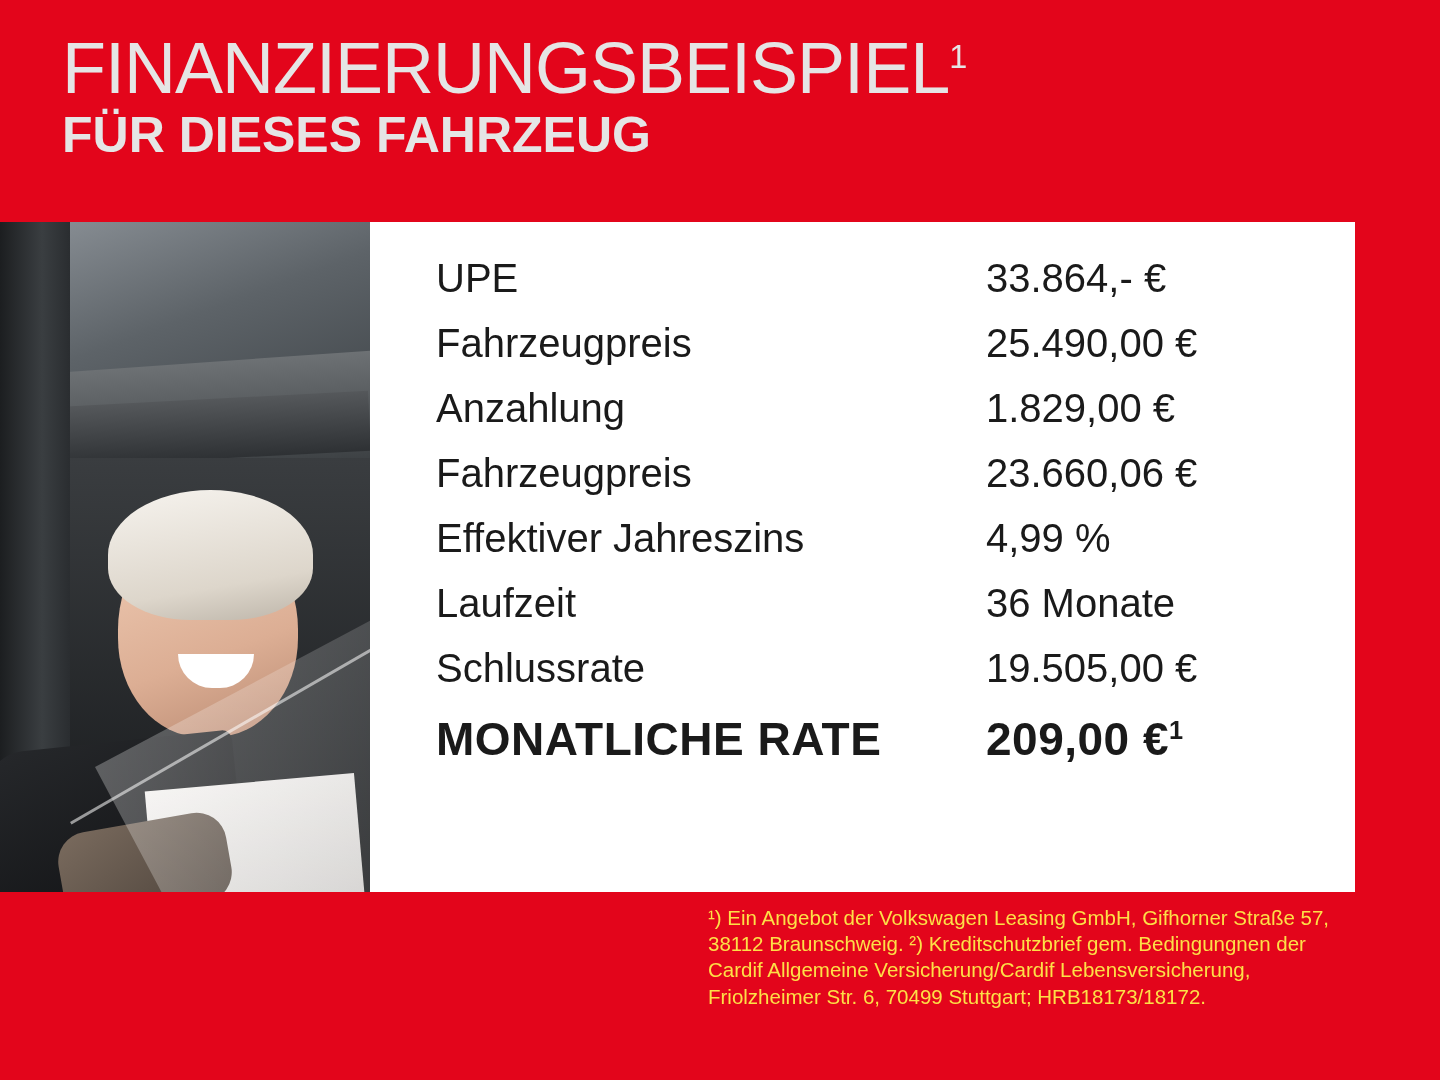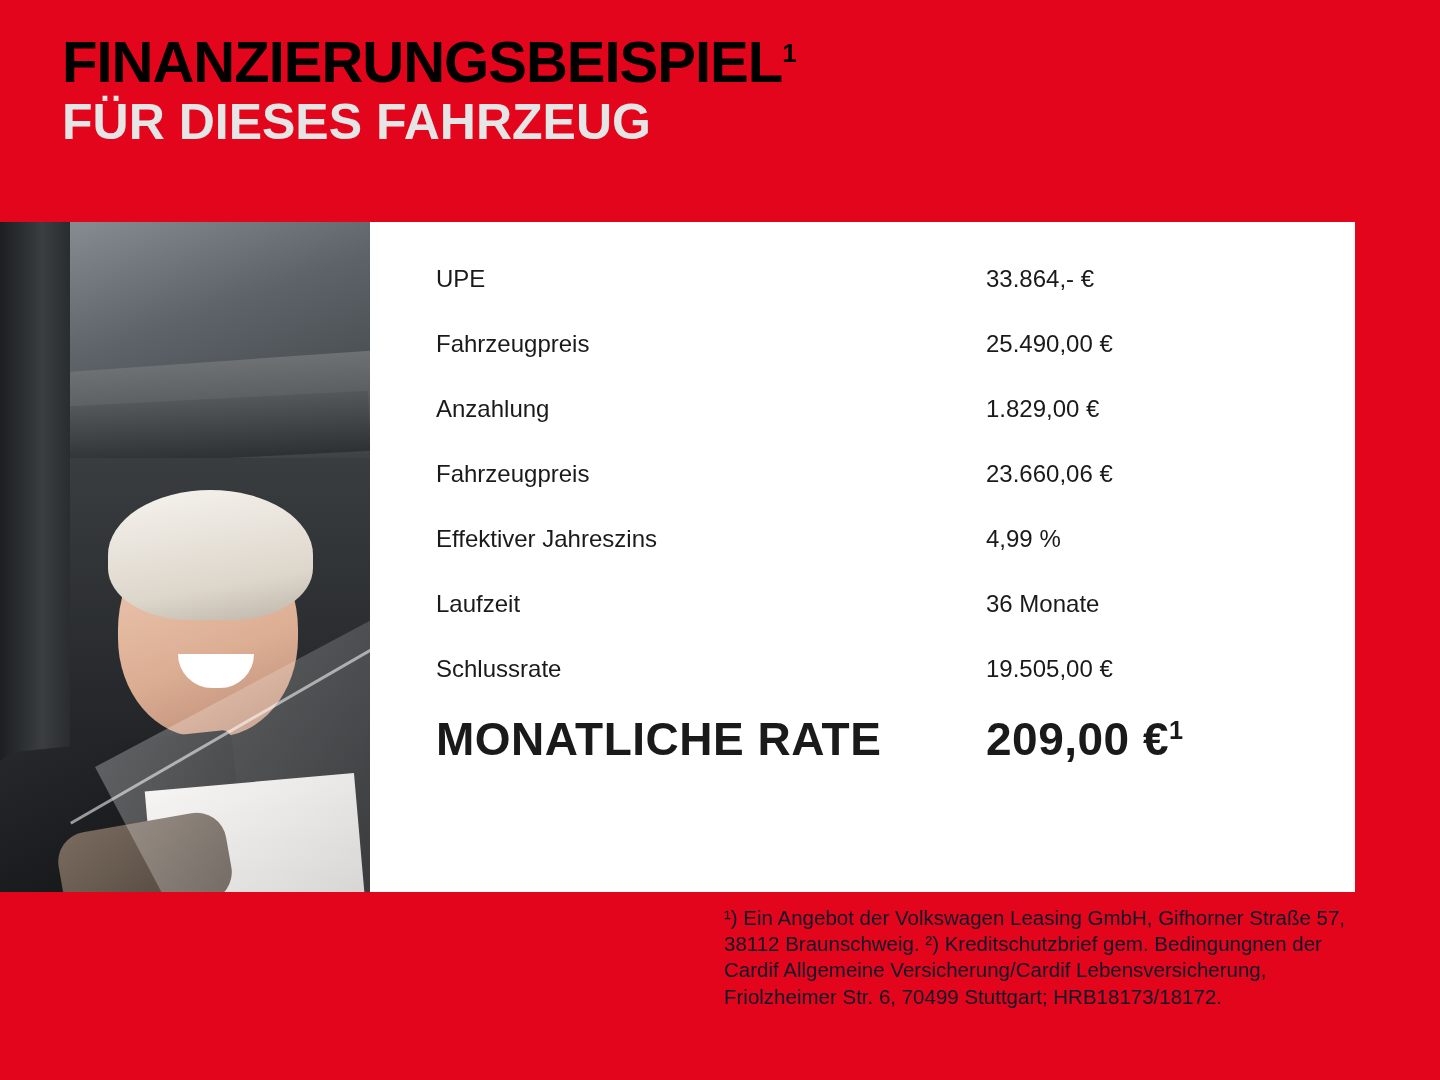--- a/index.html
+++ b/index.html
@@ -20,23 +20,23 @@
     height: 1080px;
     background: #e3051b;
     box-sizing: border-box;
   }
 
   
   .header {
     padding: 34px 0 0 62px;
   }
   .header-title {
-    color: #000000;
-    font-size: 58px;
-    font-weight: bold;
+    color: #e5e5e5;
+    font-size: 72px;
+    font-weight: normal;
     letter-spacing: -1px;
     line-height: 0.96;
     white-space: nowrap;
   }
   .header-title sup {
     font-size: 0.45em;
     vertical-align: super;
     line-height: 0;
   }
   .header-subtitle {
@@ -173,21 +173,21 @@
   .table-wrap {
     flex: 1 1 auto;
     padding: 24px 40px 0 64px;
     box-sizing: border-box;
   }
   table.finance {
     width: 100%;
     border-collapse: collapse;
   }
   table.finance td {
-    font-size: 24px;
+    font-size: 40px;
     color: #1a1a1a;
     padding: 0;
     height: 65px;
     vertical-align: middle;
     white-space: nowrap;
   }
   table.finance td.label {
     width: 540px;
     padding-left: 2px;
   }
@@ -205,24 +205,23 @@
     vertical-align: super;
     line-height: 0;
   }
 
   
   .footnote {
     position: absolute;
     left: 708px;
     top: 905px;
     width: 640px;
-    color: #0f172a;
+    color: #fde047;
     font-size: 20.5px;
     line-height: 1.28;
-    margin-left: 16px;
   }
 </style>
 </head>
 <body>
 
 <div class="poster">
 
   <div class="header">
     <div class="header-title"><span>FINANZIERUNGSBEISPIEL</span><sup>1</sup></div>
     <div class="header-subtitle">FÜR DIESES FAHRZEUG</div>

